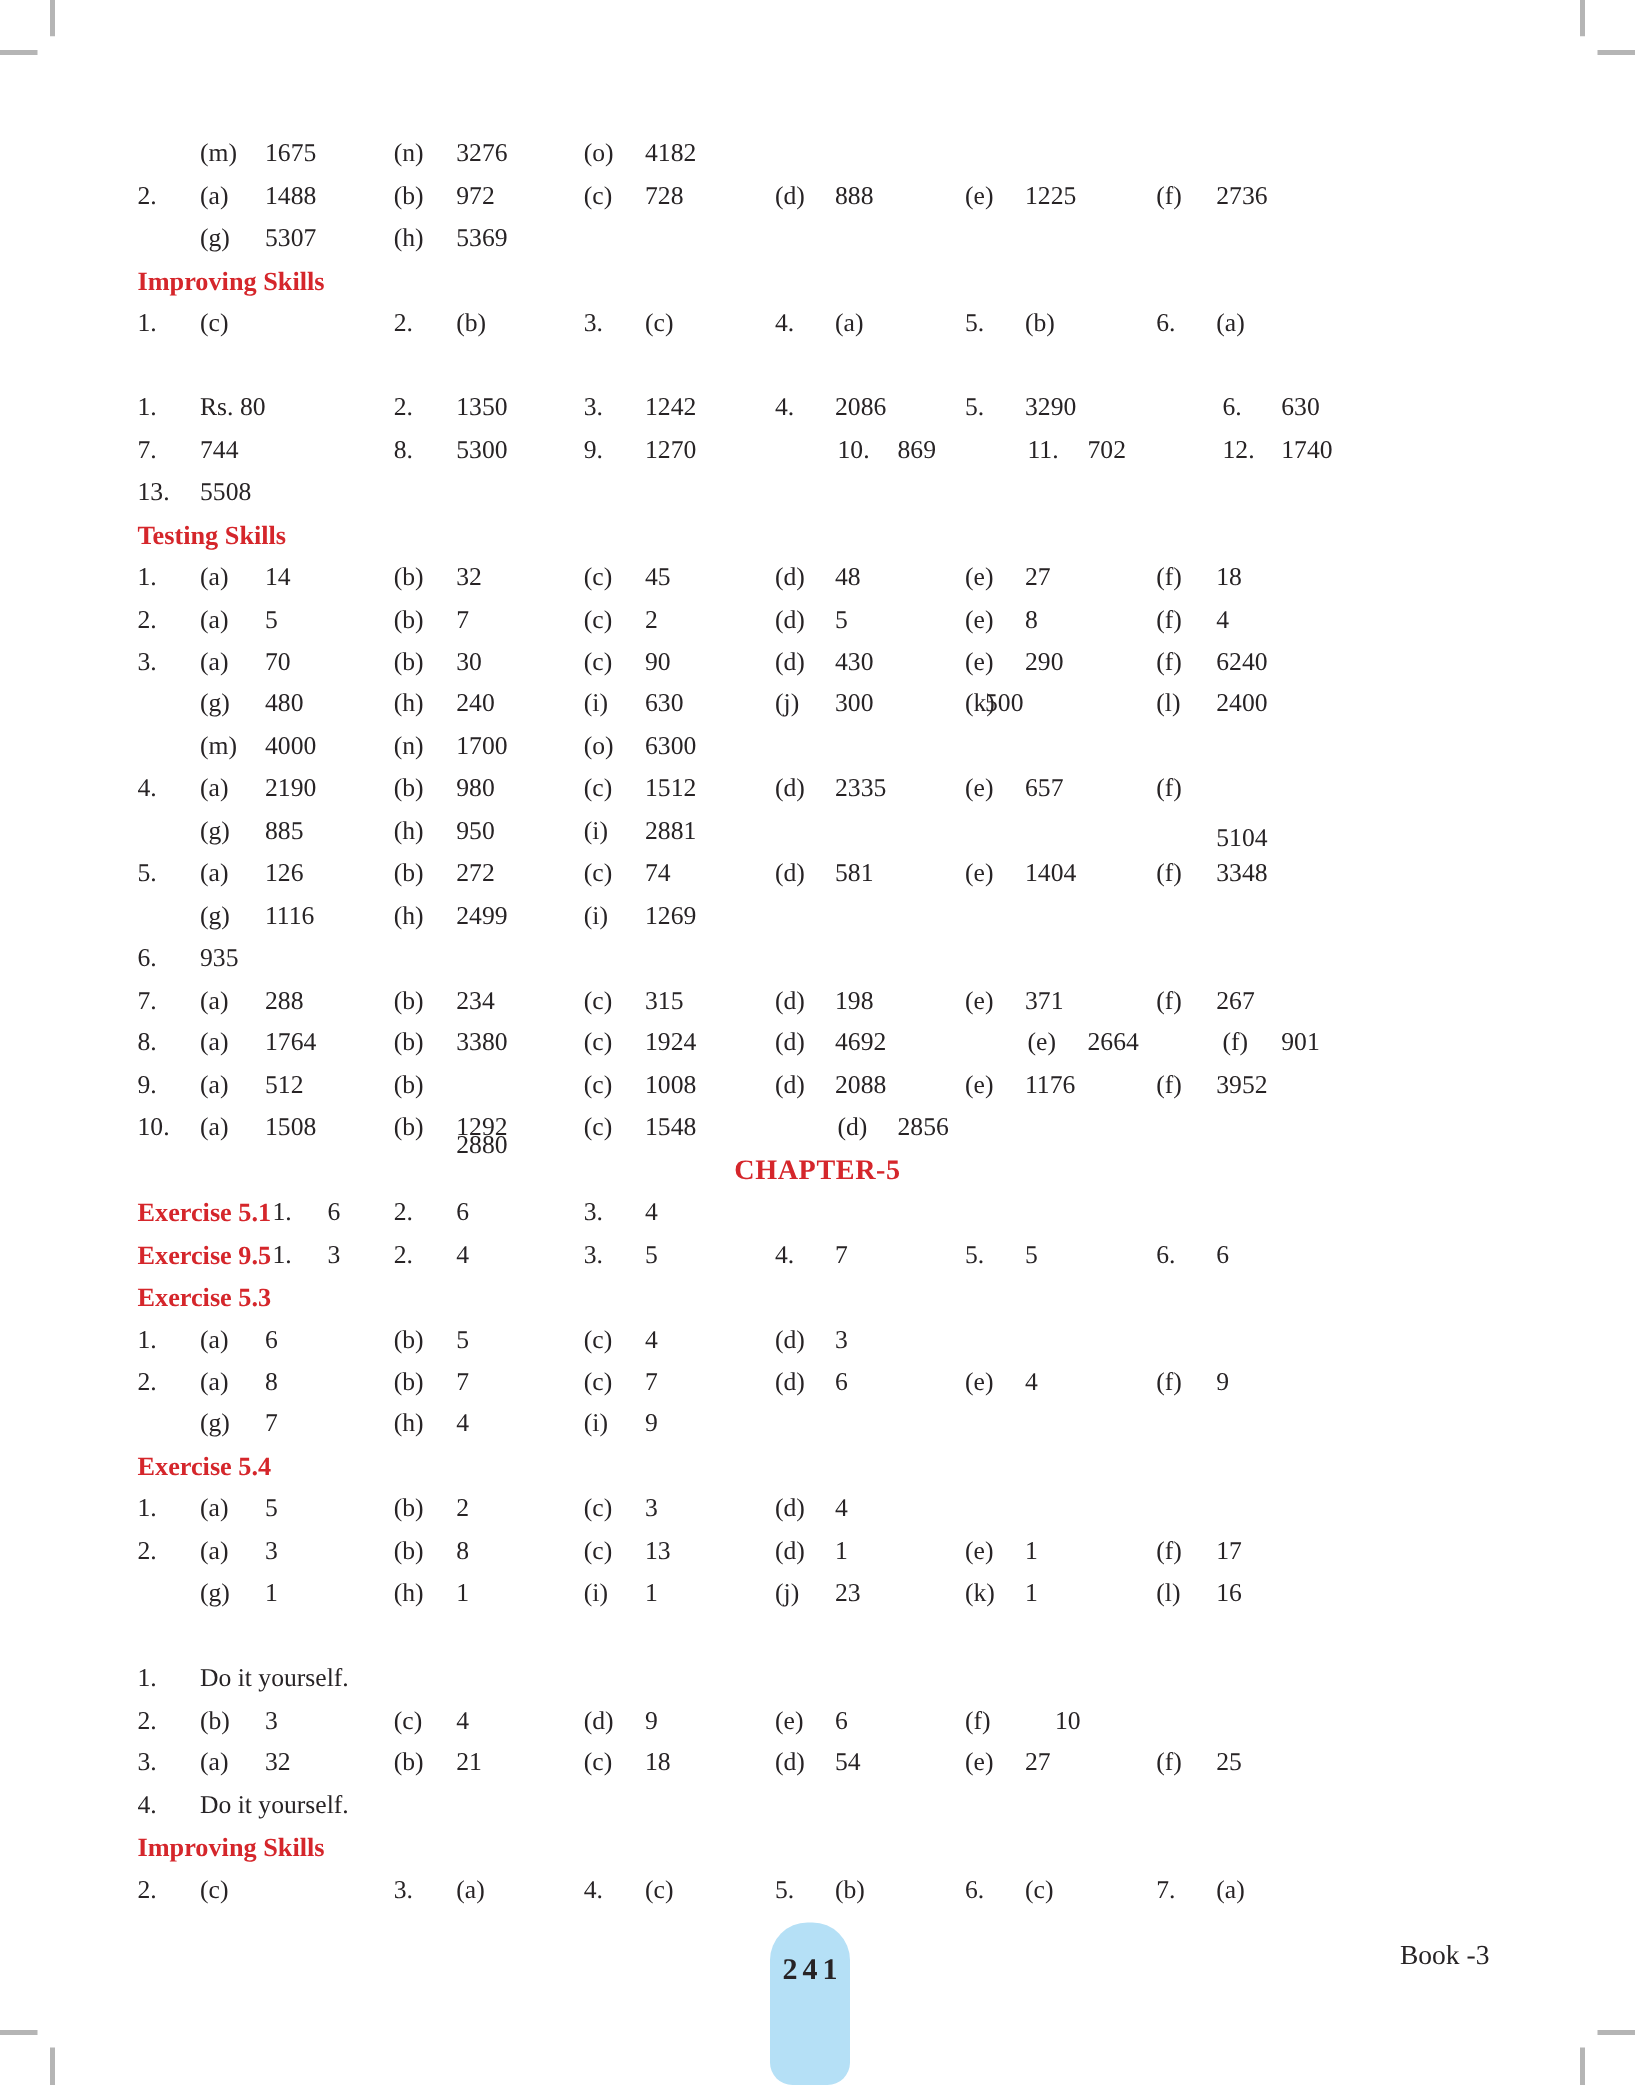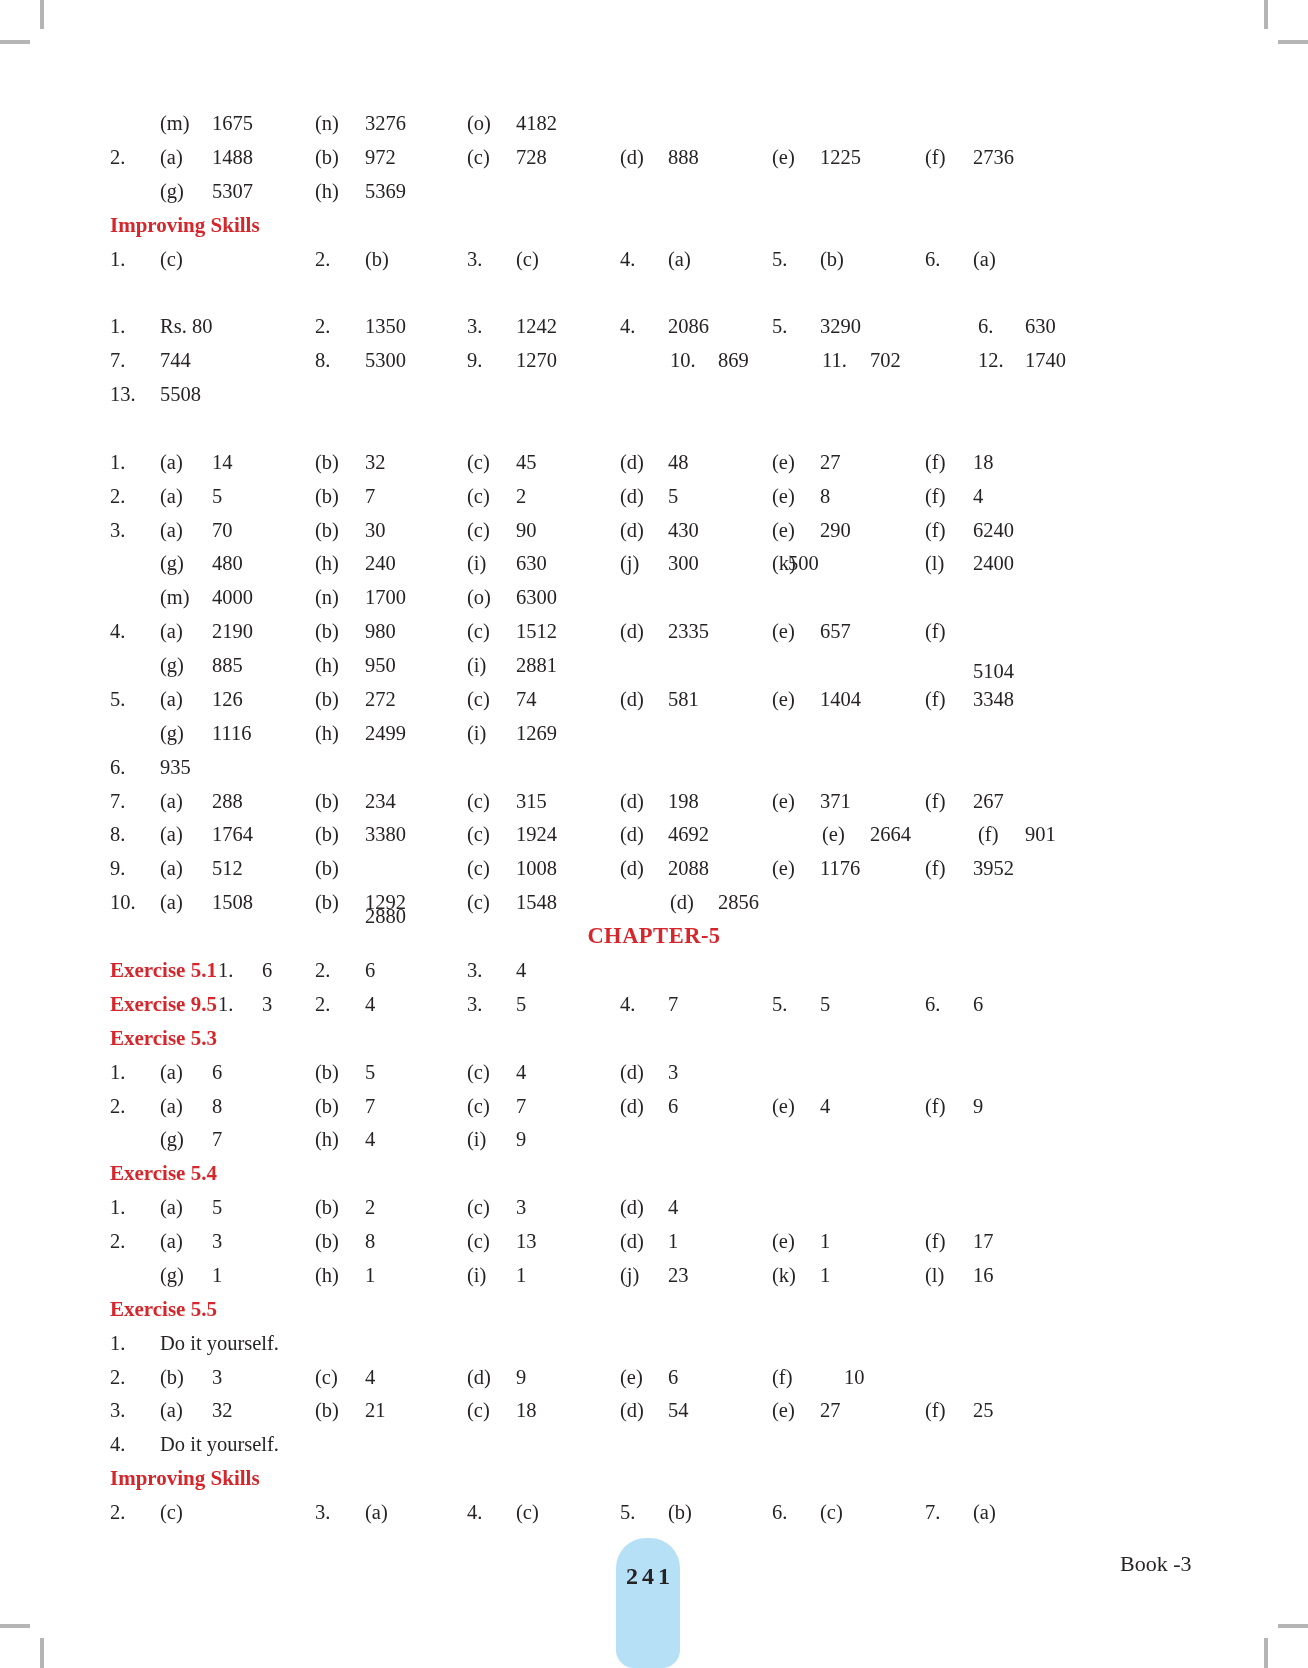--- a/index.html
+++ b/index.html
@@ -102,20 +102,23 @@
       <span class="cl" style="left: 718px;">869</span>
       <span class="cl" style="left: 822px;">11.</span>
       <span class="cl" style="left: 870px;">702</span>
       <span class="cl" style="left: 978px;">12.</span>
       <span class="cl" style="left: 1025px;">1740</span>
     </div>
     <div class="line" style="top: 377px;">
       <span class="cl" style="left: 110px;">13.</span>
       <span class="cl" style="left: 160px;">5508</span>
     </div>
+    <div class="line" style="top: 411px;">
+      <span class="hd row-head">Testing Skills</span>
+    </div>
     <div class="line" style="top: 445px;">
       <span class="cl" style="left: 110px;">1.</span>
       <span class="cl" style="left: 160px;">(a)</span>
       <span class="cl" style="left: 212px;">14</span>
       <span class="cl" style="left: 315px;">(b)</span>
       <span class="cl" style="left: 365px;">32</span>
       <span class="cl" style="left: 467px;">(c)</span>
       <span class="cl" style="left: 516px;">45</span>
       <span class="cl" style="left: 620px;">(d)</span>
       <span class="cl" style="left: 668px;">48</span>
@@ -382,23 +385,20 @@
       <span class="cl" style="left: 365px;">1</span>
       <span class="cl" style="left: 467px;">(i)</span>
       <span class="cl" style="left: 516px;">1</span>
       <span class="cl" style="left: 620px;">(j)</span>
       <span class="cl" style="left: 668px;">23</span>
       <span class="cl" style="left: 772px;">(k)</span>
       <span class="cl" style="left: 820px;">1</span>
       <span class="cl" style="left: 925px;">(l)</span>
       <span class="cl" style="left: 973px;">16</span>
     </div>
-    <div class="line" style="top: 1292px;">
-      <span class="hd row-head">Exercise 5.5</span>
-    </div>
     <div class="line" style="top: 1326px;">
       <span class="cl" style="left: 110px;">1.</span>
       <span class="cl" style="left: 160px;">Do it yourself.</span>
     </div>
     <div class="line" style="top: 1360px;">
       <span class="cl" style="left: 110px;">2.</span>
       <span class="cl" style="left: 160px;">(b)</span>
       <span class="cl" style="left: 212px;">3</span>
       <span class="cl" style="left: 315px;">(c)</span>
       <span class="cl" style="left: 365px;">4</span>

